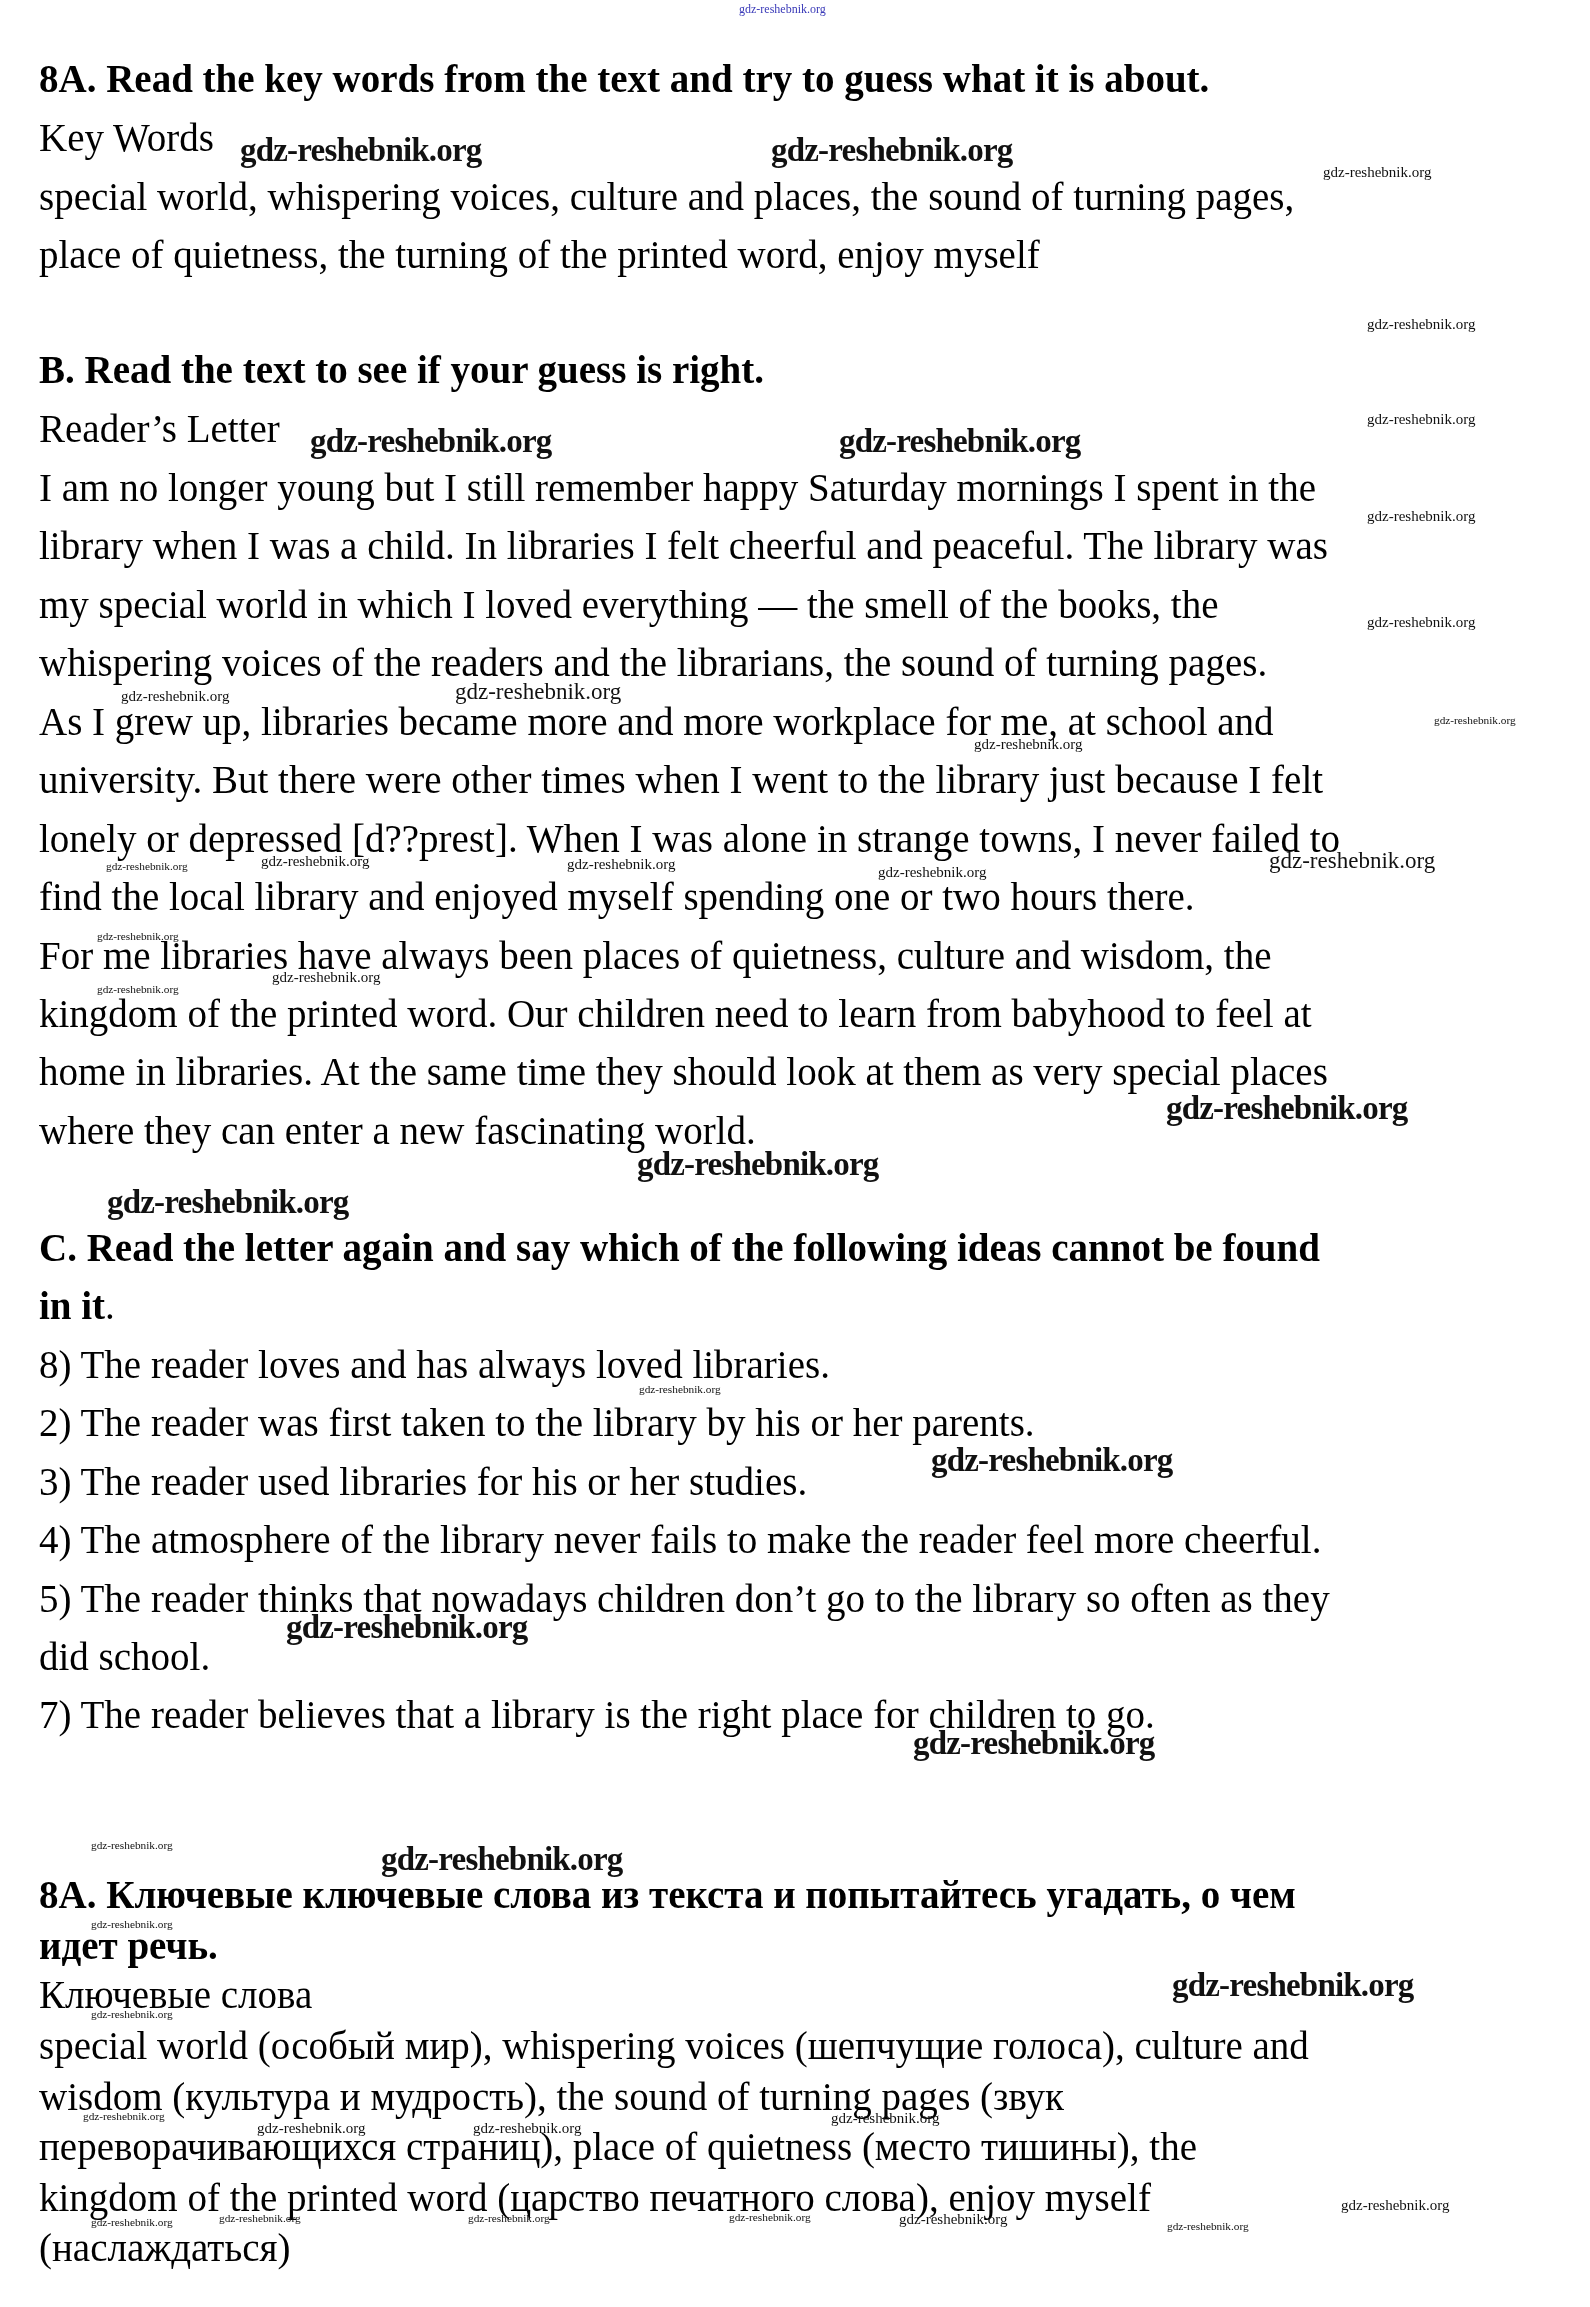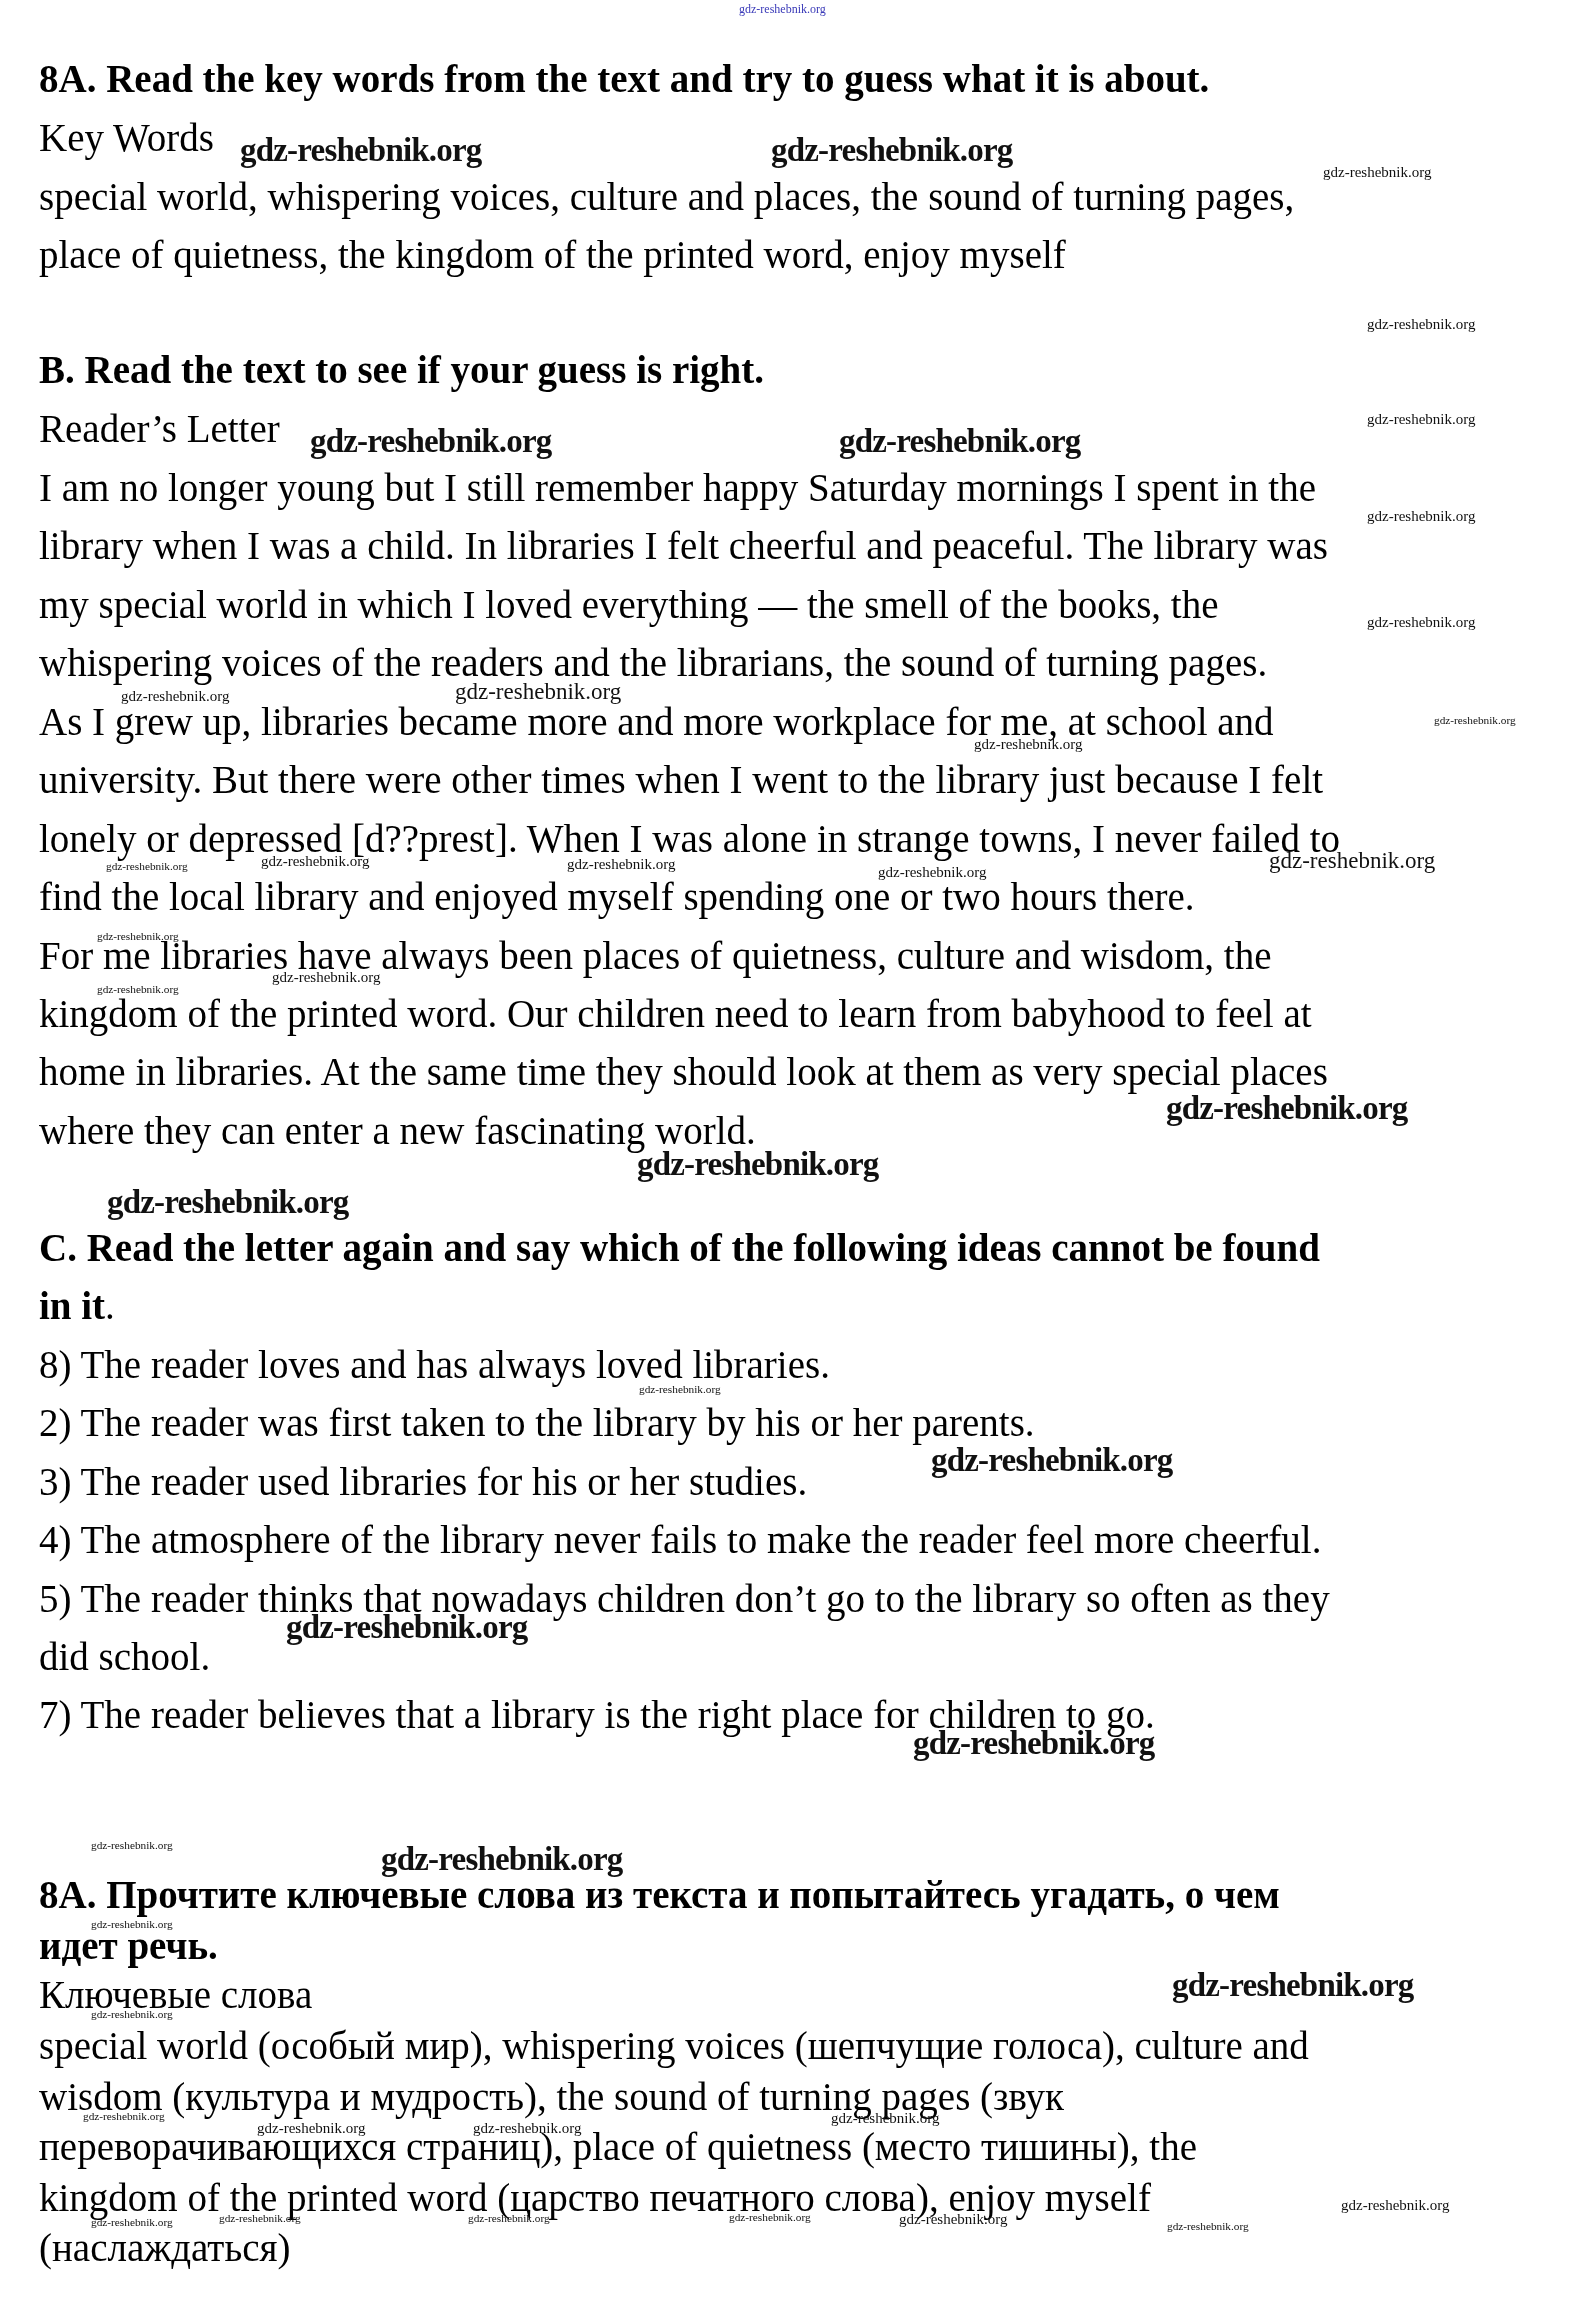--- a/index.html
+++ b/index.html
@@ -16,21 +16,21 @@
   .wm-top { font-size: 12px; color: #3a3ab8; left: 739px; top: 3px; }
 </style>
 </head>
 <body>
 
 <div class="wm wm-top" style="color: rgb(58, 58, 184);">gdz-reshebnik.org</div>
 
 <div class="line bold" style="top:56px">8A. Read the key words from the text and try to guess what it is about.</div>
 <div class="line" style="top:115px">Key Words</div>
 <div class="line" style="top:174px">special world, whispering voices, culture and places, the sound of turning pages,</div>
-<div class="line" style="top:232px">place of quietness, the kingdom of the printed word, enjoy myself</div>
+<div class="line" style="top:232px">place of quietness, the turning of the printed word, enjoy myself</div>
 
 <div class="line bold" style="top:347px">B. Read the text to see if your guess is right.</div>
 <div class="line" style="top:406px">Reader’s Letter</div>
 <div class="line" style="top:465px">I am no longer young but I still remember happy Saturday mornings I spent in the</div>
 <div class="line" style="top:523px">library when I was a child. In libraries I felt cheerful and peaceful. The library was</div>
 <div class="line" style="top:582px">my special world in which I loved everything — the smell of the books, the</div>
 <div class="line" style="top:640px">whispering voices of the readers and the librarians, the sound of turning pages.</div>
 <div class="line" style="top:699px">As I grew up, libraries became more and more workplace for me, at school and</div>
 <div class="line" style="top:757px">university. But there were other times when I went to the library just because I felt</div>
 <div class="line" style="top:816px">lonely or depressed [d??prest]. When I was alone in strange towns, I never failed to</div>
@@ -43,21 +43,21 @@
 <div class="line bold" style="top:1225px">C. Read the letter again and say which of the following ideas cannot be found</div>
 <div class="line" style="top:1283px"><span class="bold">in it</span><span>.</span></div>
 <div class="line" style="top:1342px">8) The reader loves and has always loved libraries.</div>
 <div class="line" style="top:1400px">2) The reader was first taken to the library by his or her parents.</div>
 <div class="line" style="top:1459px">3) The reader used libraries for his or her studies.</div>
 <div class="line" style="top:1517px">4) The atmosphere of the library never fails to make the reader feel more cheerful.</div>
 <div class="line" style="top:1576px">5) The reader thinks that nowadays children don’t go to the library so often as they</div>
 <div class="line" style="top:1634px">did school.</div>
 <div class="line" style="top:1692px">7) The reader believes that a library is the right place for children to go.</div>
 
-<div class="line bold" style="top:1872px">8A. Прочтите ключевые слова из текста и попытайтесь угадать, о чем</div>
+<div class="line bold" style="top:1872px">8A. Ключевые ключевые слова из текста и попытайтесь угадать, о чем</div>
 <div class="line bold" style="top:1923px">идет речь.</div>
 <div class="line" style="top:1972px">Ключевые слова</div>
 <div class="line" style="top:2023px">special world (особый мир), whispering voices (шепчущие голоса), culture and</div>
 <div class="line" style="top:2074px">wisdom (культура и мудрость), the sound of turning pages (звук</div>
 <div class="line" style="top:2124px">переворачивающихся страниц), place of quietness (место тишины), the</div>
 <div class="line" style="top:2175px">kingdom of the printed word (царство печатного слова), enjoy myself</div>
 <div class="line" style="top:2225px">(наслаждаться)</div>
 
 <div class="wm wm-big" style="left:240px;top:134px">gdz-reshebnik.org</div>
 <div class="wm wm-big" style="left:771px;top:134px">gdz-reshebnik.org</div>

